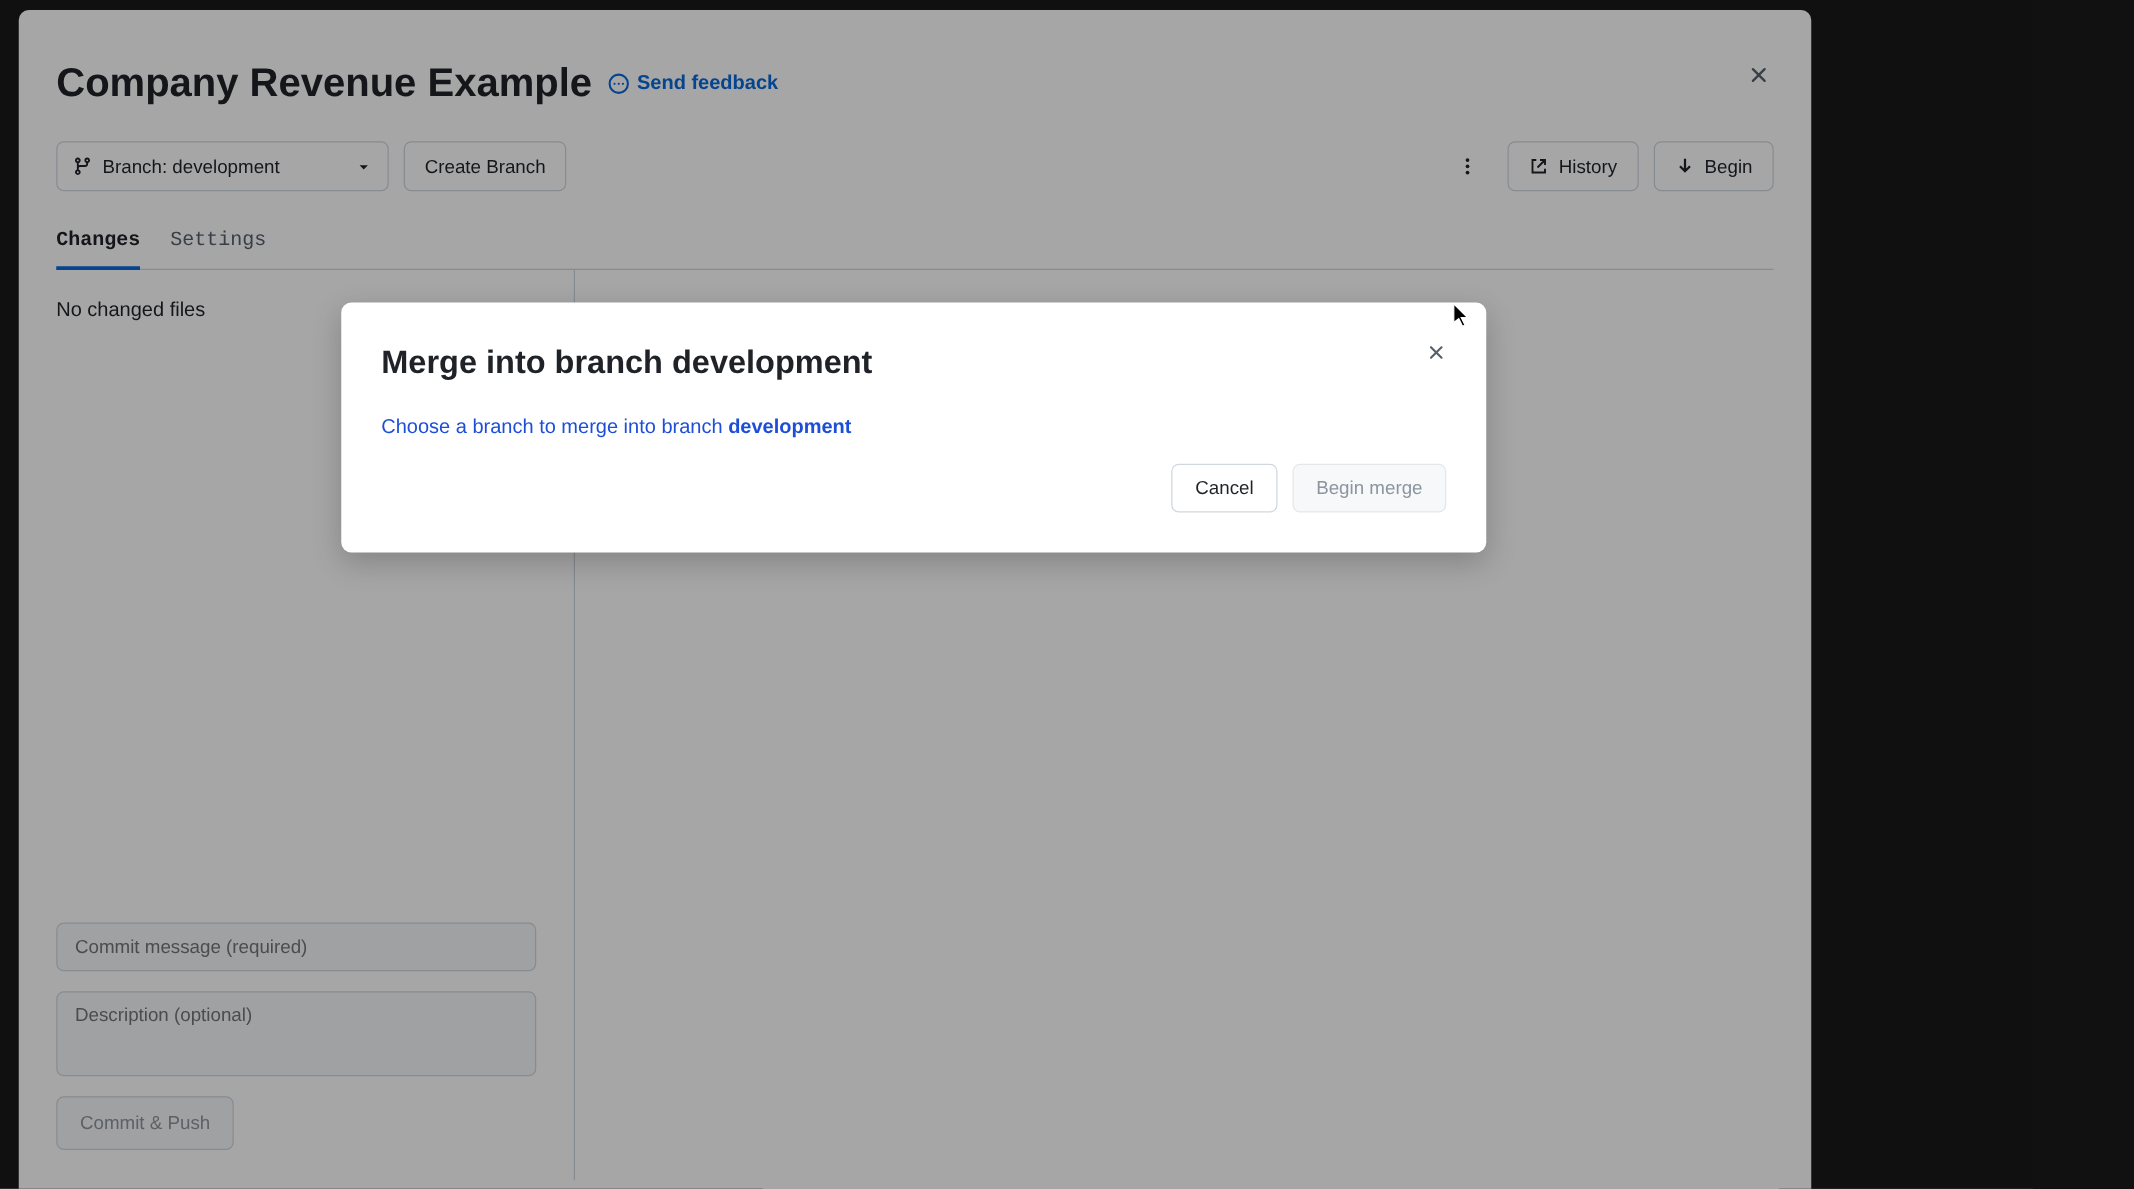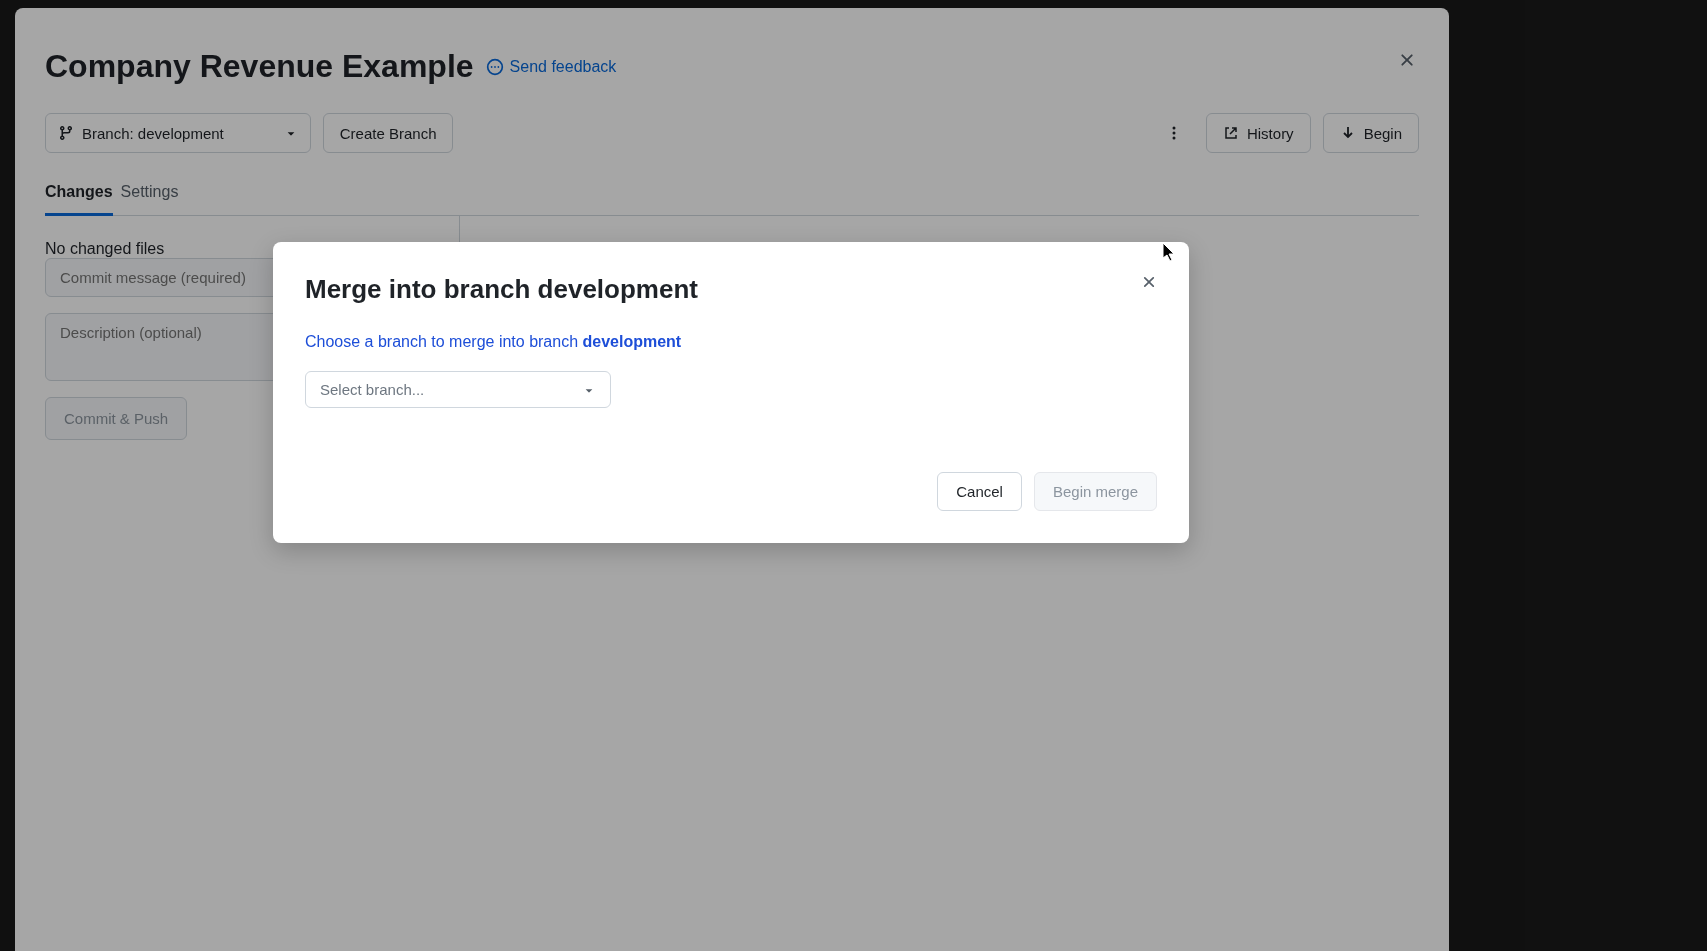--- a/index.html
+++ b/index.html
@@ -55,20 +55,21 @@
       font-weight: 700;
       color: #1f2328;
     }
     .feedback-link {
       display: flex;
       align-items: center;
       gap: 6px;
       color: #0969da;
       font-size: 16px;
       text-decoration: none;
+      font-weight: bold;
     }
     .toolbar-row {
       display: flex;
       align-items: center;
       gap: 12px;
       margin-bottom: 20px;
     }
     .toolbar-spacer {
       flex: 1;
     }
@@ -91,41 +92,41 @@
       padding: 0;
       justify-content: center;
       border: none;
     }
     .branch-selector {
       padding: 8px 12px;
       height: 40px;
     }
     .tabs-row {
       display: flex;
-      gap: 8px;
+      gap: 24px;
       border-bottom: 1px solid #d0d7de;
       margin: 0 30px;
+      font-family: Liberation Mono, monospace;
     }
     .tab {
       padding: 10px 0 12px 0;
       font-size: 16px;
       color: #57606a;
       cursor: pointer;
       border-bottom: 3px solid transparent;
       margin-bottom: -1px;
     }
     .tab.active {
       color: #1f2328;
       font-weight: 600;
       border-bottom-color: #0969da;
     }
     .content-area {
       display: flex;
       height: calc(100% - 215px);
-      flex-direction: column;
     }
     .sidebar {
       width: 445px;
       border-right: 1px solid #d0d7de;
       padding: 24px 30px;
       display: flex;
       flex-direction: column;
     }
     .no-changes {
       font-size: 16px;
@@ -360,26 +361,20 @@
   <div class="modal">
     <button class="modal-close">
       <svg width="18" height="18" viewBox="0 0 16 16" fill="currentColor">
         <path d="M3.72 3.72a.75.75 0 0 1 1.06 0L8 6.94l3.22-3.22a.749.749 0 0 1 1.275.326.749.749 0 0 1-.215.734L9.06 8l3.22 3.22a.749.749 0 0 1-.326 1.275.749.749 0 0 1-.734-.215L8 9.06l-3.22 3.22a.751.751 0 0 1-1.042-.018.751.751 0 0 1-.018-1.042L6.94 8 3.72 4.78a.75.75 0 0 1 0-1.06Z"></path>
       </svg>
     </button>
     <h2 class="modal-title">Merge into branch development</h2>
     <p class="modal-desc">
       <span>Choose a branch to merge into branch </span><strong>development</strong>
     </p>
-    <div class="select-field">
-      <span>Select branch...</span>
-      <svg width="14" height="14" viewBox="0 0 16 16" fill="#57606a">
-        <path d="M4.427 7.427l3.396 3.396a.25.25 0 0 0 .354 0l3.396-3.396A.25.25 0 0 0 11.396 7H4.604a.25.25 0 0 0-.177.427Z"></path>
-      </svg>
-    </div>
     <div class="modal-footer">
       <button class="modal-btn">
         <span>Cancel</span>
       </button>
       <button class="modal-btn primary">
         <span>Begin merge</span>
       </button>
     </div>
   </div>
 </div>

